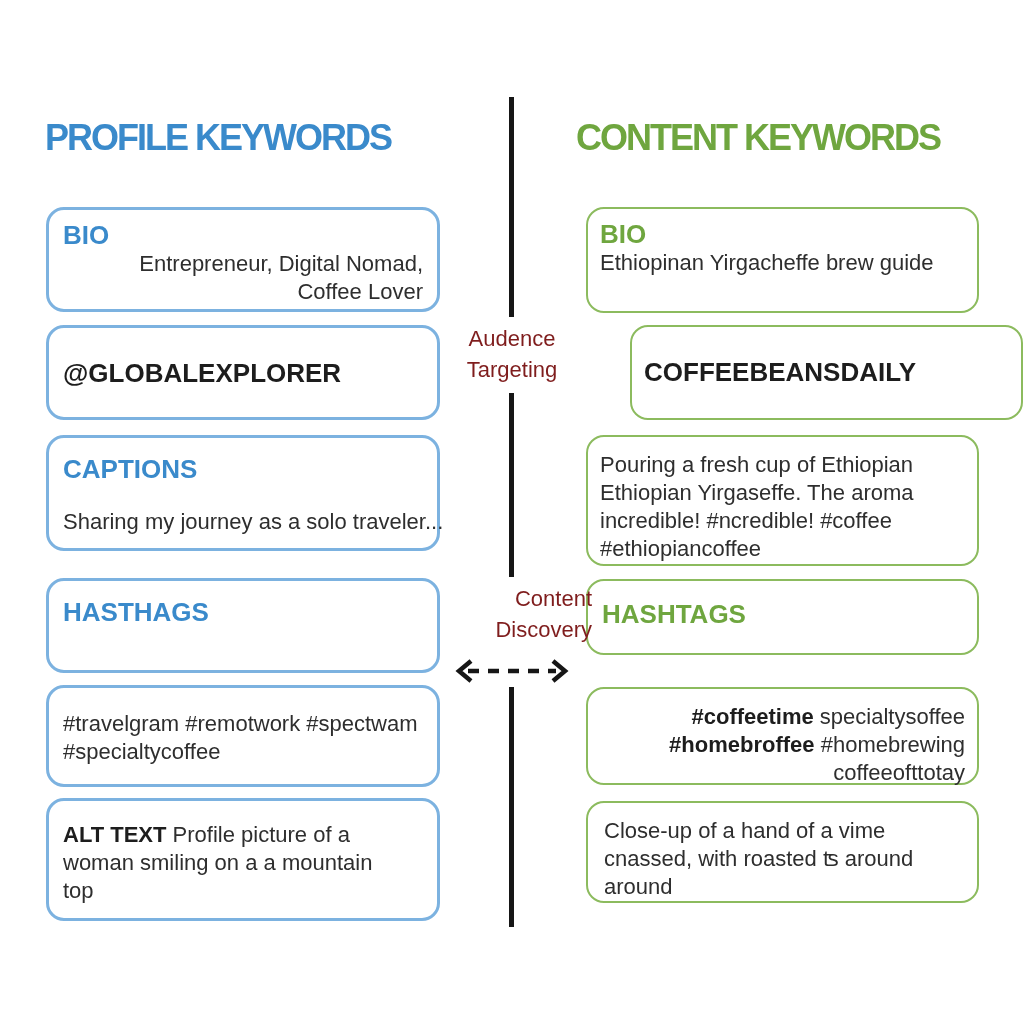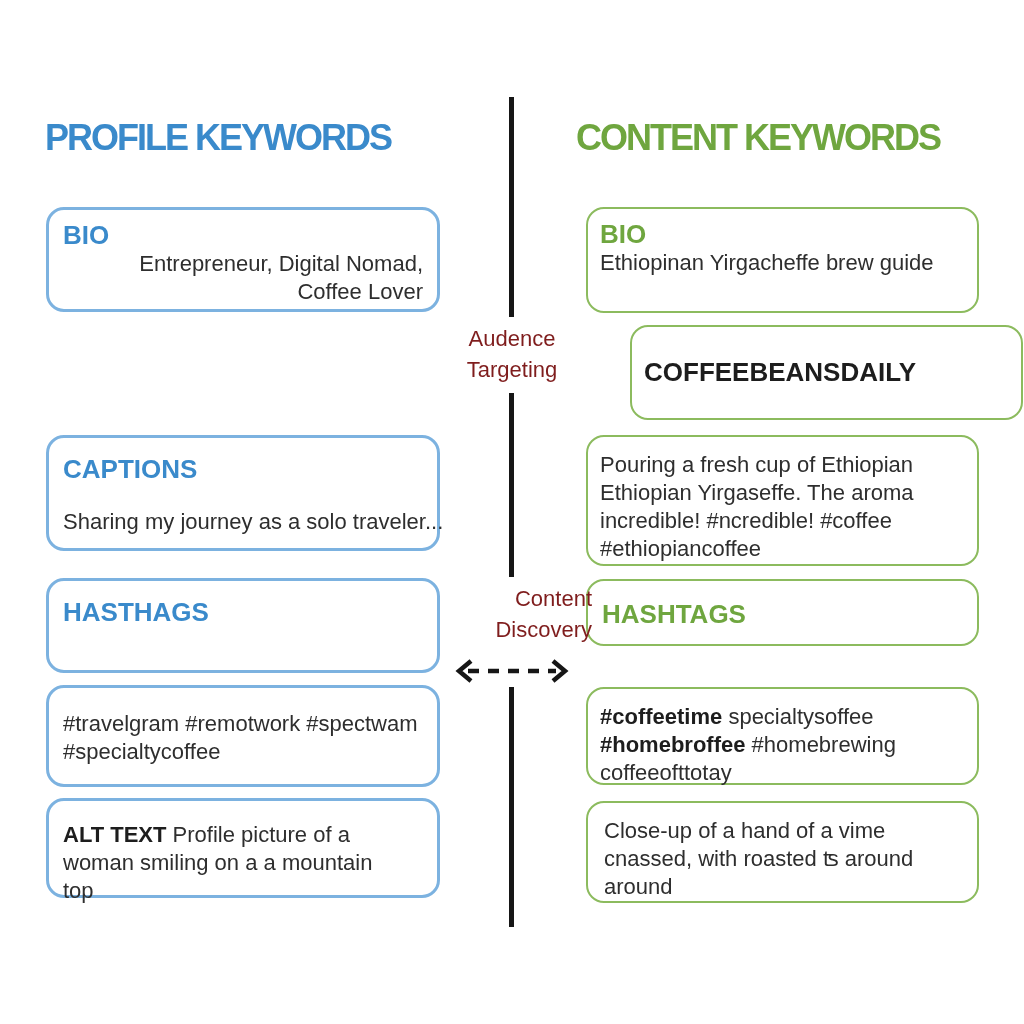--- a/index.html
+++ b/index.html
@@ -34,27 +34,27 @@
 
   
   #l-bio{top:207px;height:105px;padding:10px 14px;}
   #l-bio .lines{margin-left:53px;text-align:right;}
   #l-bio .l2{margin-left:9px;}
   #l-handle{top:325px;height:95px;padding:30px 14px 0;}
   #l-captions{top:435px;height:116px;padding:16px 14px;}
   #l-captions .body-text{margin-top:24px;}
   #l-hash-label{top:578px;height:95px;padding:16px 14px;}
   #l-hash{top:685px;height:102px;padding:22px 14px;}
-  #l-alt{top:798px;height:100px;padding:20px 14px;}
+  #l-alt{top:798px;height:123px;padding:20px 14px;}
 
   #r-bio{top:207px;height:106px;padding:10px 12px;}
   #r-handle{top:325px;height:95px;padding:30px 12px 0;margin-left:44px;}
   #r-caption{top:435px;height:131px;padding:14px 12px;}
-  #r-hash-label{top:579px;height:67px;padding:18px 14px;}
-  #r-hash{top:687px;height:98px;padding:14px 12px;}
+  #r-hash-label{top:579px;height:76px;padding:18px 14px;}
+  #r-hash{top:687px;height:98px;padding:14px 12px;text-align:right;}
   #r-alt{top:801px;height:102px;padding:14px 16px;}
 
   
   .divider{position:absolute;left:509px;width:5px;background:var(--divider);}
   #seg1{top:97px;height:220px;}
   #seg2{top:393px;height:184px;}
   #seg3{top:687px;height:240px;}
 
   .center-label{position:absolute;left:432px;width:160px;text-align:center;color:#7f1d1d;font-size:22px;line-height:31px;}
   #audience{top:323px;}
@@ -71,20 +71,23 @@
   <div class="title green">CONTENT KEYWORDS</div>
 
   <div class="box lbox" id="l-bio">
     <div class="label">BIO</div>
     <div class="lines body-text">
       <div class="line l1">Entrepreneur, Digital Nomad,</div>
       <div class="line l2">Coffee Lover</div>
     </div>
   </div>
 
+  <div class="box lbox" id="l-handle">
+    <div class="handle">@GLOBALEXPLORER</div>
+  </div>
 
   <div class="box lbox" id="l-captions">
     <div class="label">CAPTIONS</div>
     <div class="body-text line">Sharing my journey as a solo traveler...</div>
   </div>
 
   <div class="box lbox" id="l-hash-label">
     <div class="label">HASTHAGS</div>
   </div>
 

